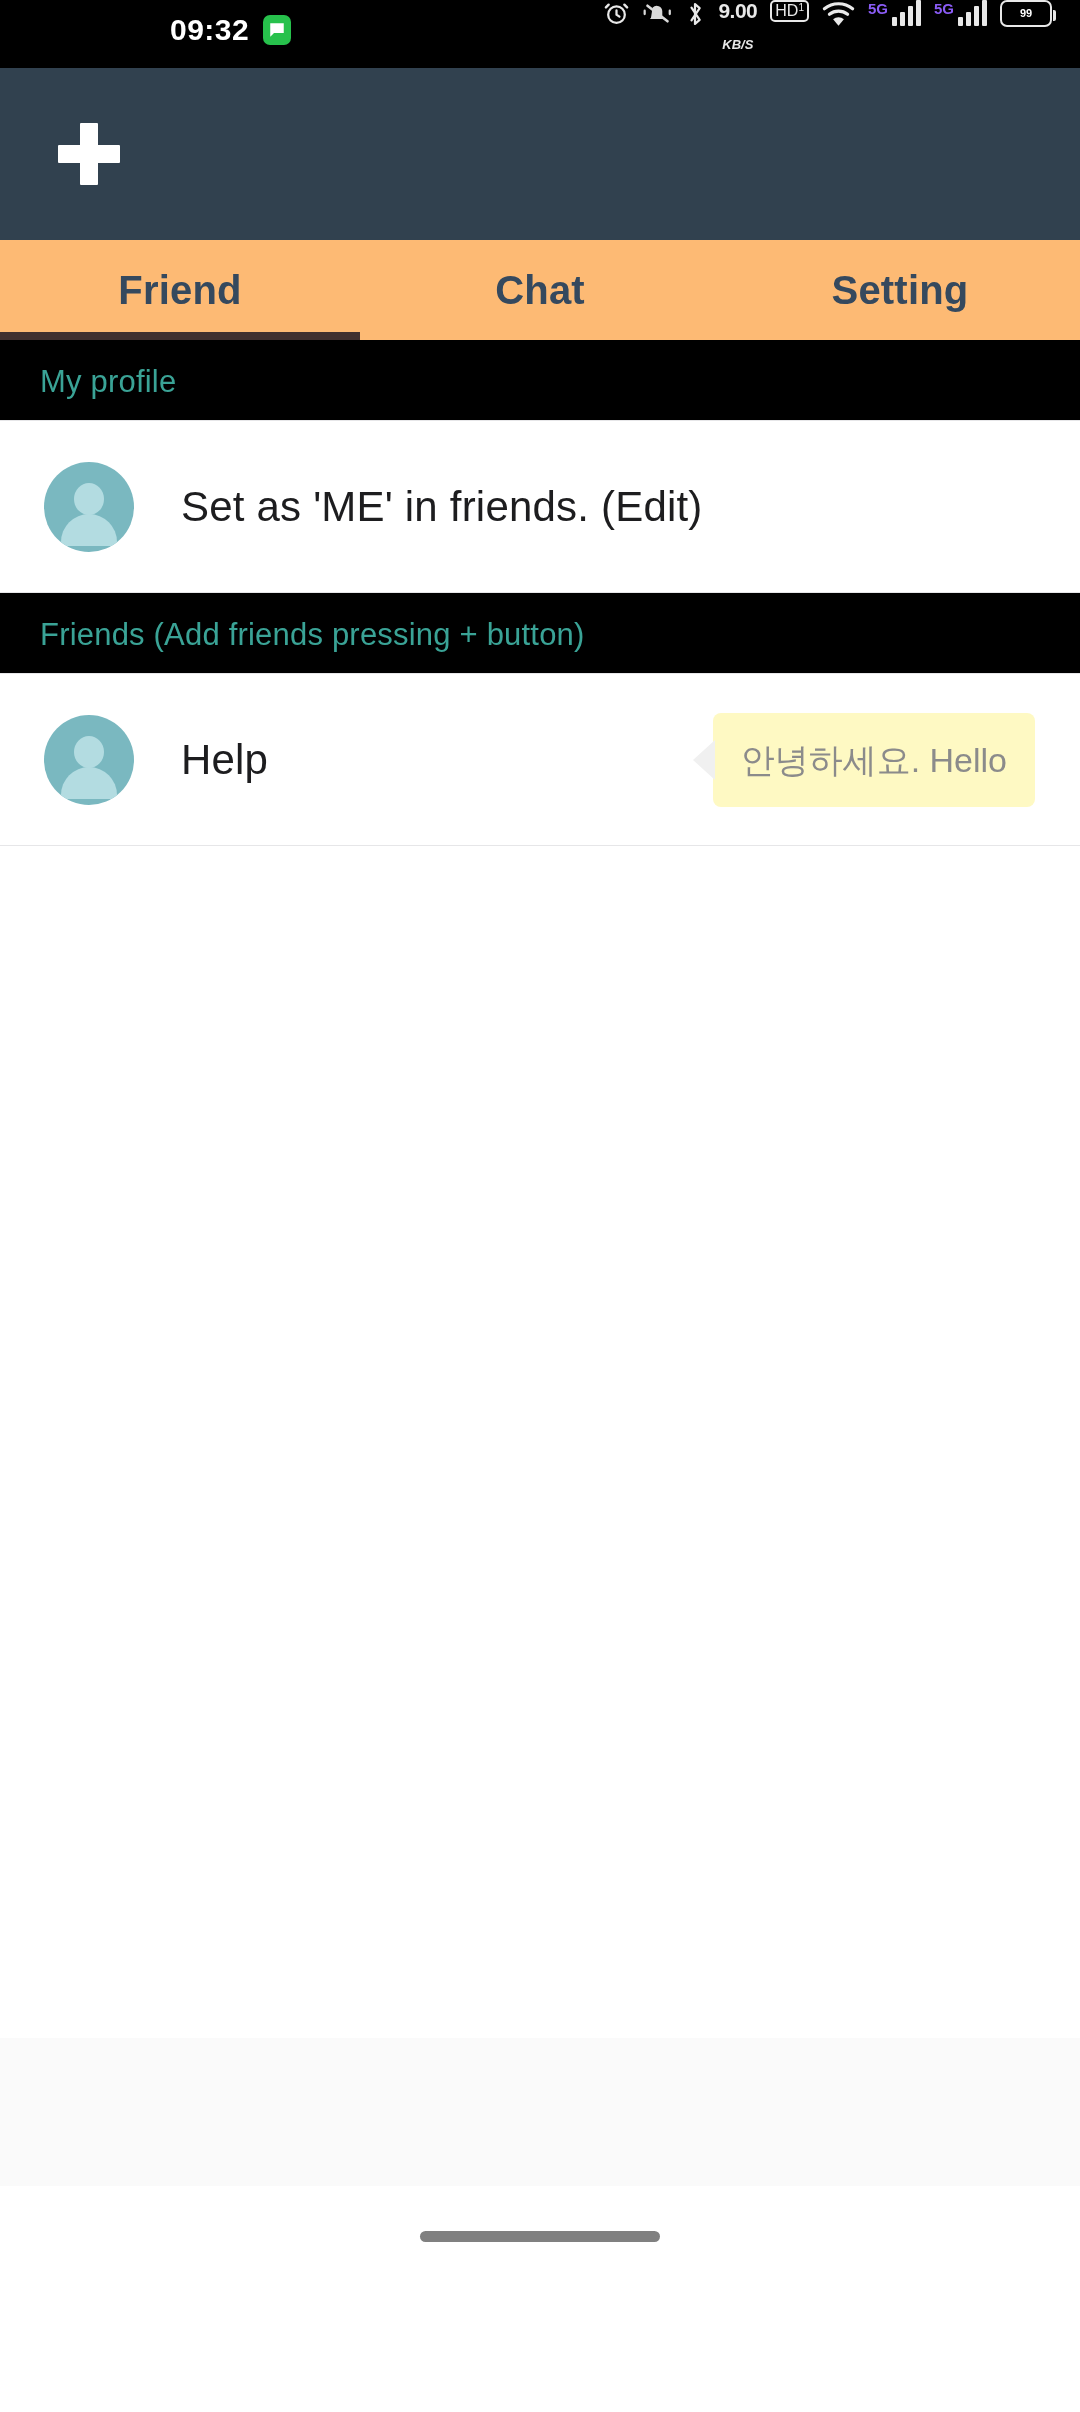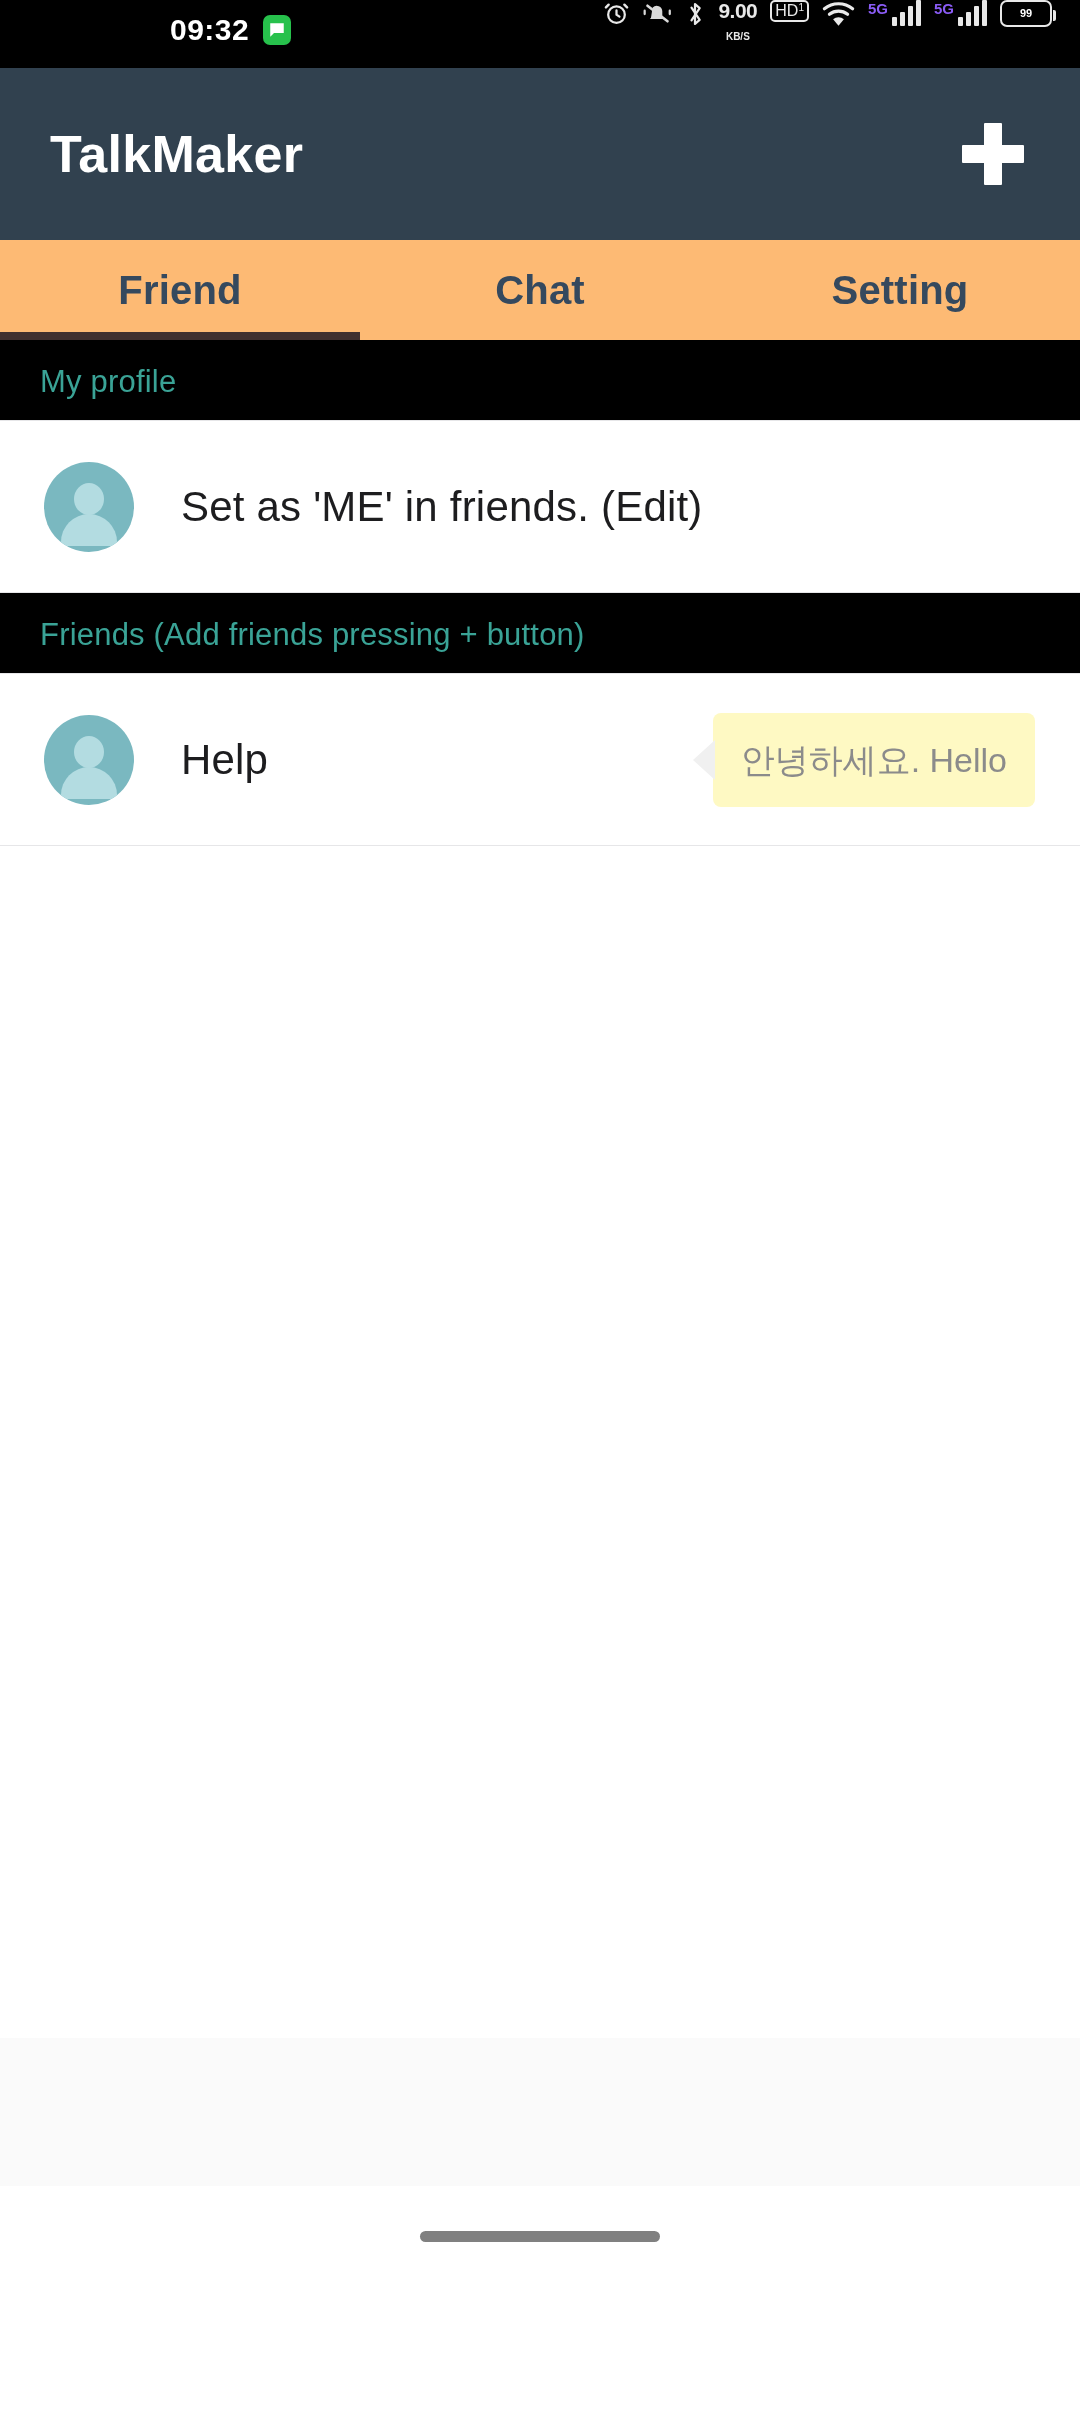--- a/index.html
+++ b/index.html
@@ -32,21 +32,21 @@
   .sb-right {
     position:absolute; right:28px; top:0; height:60px;
     display:flex; align-items:flex-start; gap:13px;
   }
   .sb-ico { display:flex; align-items:center; justify-content:center; }
   .sb-netspeed {
     display:flex; flex-direction:column; align-items:center;
     line-height:1; color:#e8e8e8;
   }
   .sb-netspeed .nv { font-size:21px; font-weight:700; letter-spacing:-0.5px; }
-  .sb-netspeed .nu { font-size:10px; font-weight:700; margin-top:11px; }
+  .sb-netspeed .nu { font-size:13px; font-weight:700; margin-top:17px;font-style:italic; }
   .sb-hd {
     border:2px solid #e8e8e8; border-radius:5px;
     padding:1px 3px 1px 3px;
     display:flex; align-items:flex-start;
     color:#e8e8e8; font-size:16px; font-weight:400; line-height:1;
   }
   .sb-hd .sup { font-size:10px; line-height:1; }
   .sb-sig { display:flex; align-items:flex-end; gap:3px; }
   .sb-sig .lbl { font-size:15px; font-weight:700; color:#8b5cf6; margin-right:1px; align-self:flex-start; }
   .sb-sig .bars { display:flex; align-items:flex-end; gap:3px; height:26px; }
@@ -250,21 +250,20 @@
             <i></i>
           </span>
       </span>
       <span class="sb-batt">
         <span>99</span>
       </span>
     </div>
   </div>
 
   <div class="app-bar">
-    <div class="app-title">TalkMaker</div>
     <div class="add-btn"></div>
   </div>
 
   <div class="tabs">
     <div class="tab active">
       <span>Friend</span>
     </div>
     <div class="tab">
       <span>Chat</span>
     </div>

